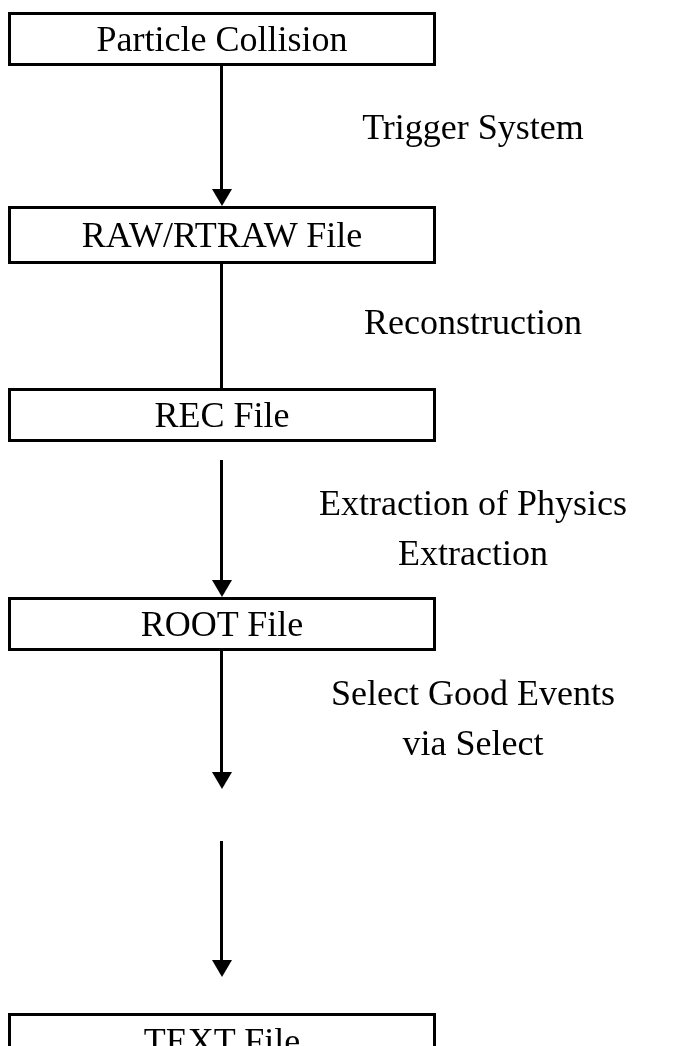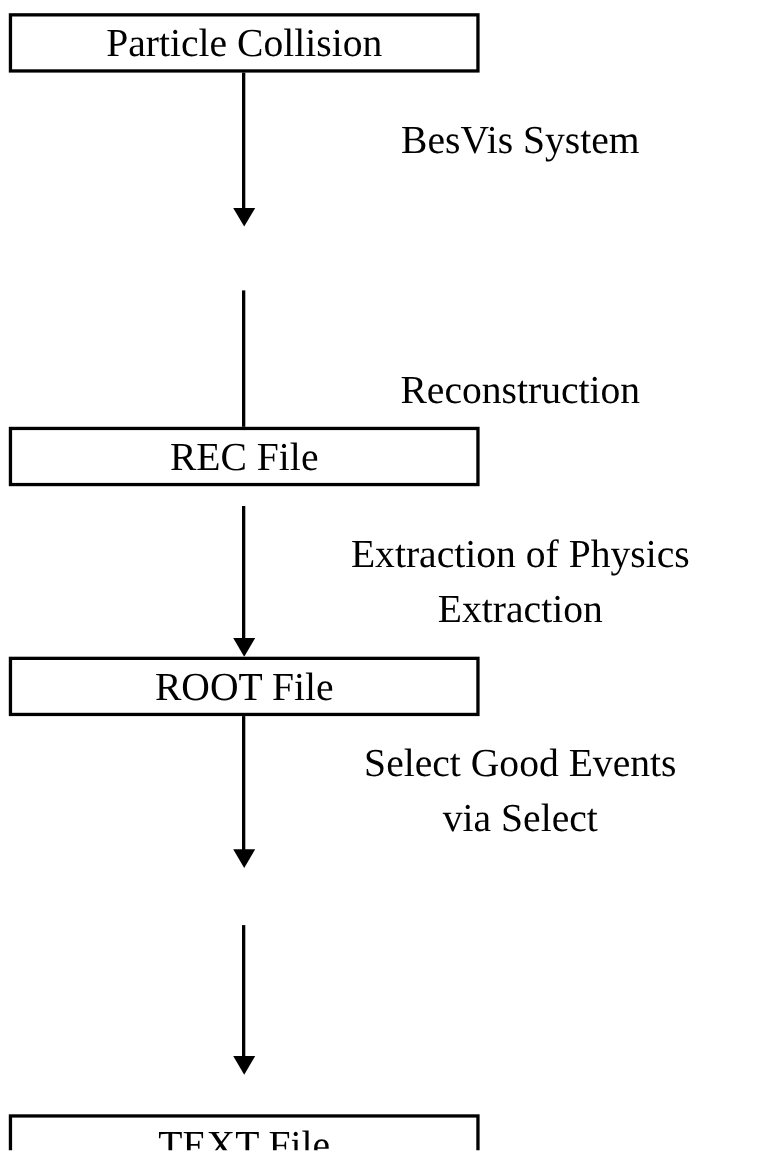--- a/index.html
+++ b/index.html
@@ -58,27 +58,30 @@
 
 <div class="canvas">
 
   <div class="flow-box" style="top:12px; height:54px;">
     <span>Particle Collision</span>
   </div>
 
   <div class="arrow-line" style="top:66px; height:126px;"></div>
   <div class="arrow-head" style="top:189px;"></div>
   <div class="arrow-label" style="top:102px;">
-    <div>BesVis System</div>
+    <div>Trigger System</div>
   </div>
 
+  <div class="flow-box" style="top:206px; height:58px;">
+    <span>RAW/RTRAW File</span>
+  </div>
 
   <div class="arrow-line" style="top:264px; height:128px;"></div>
   <div class="arrow-head" style="top:389px;"></div>
-  <div class="arrow-label" style="top:329px;">
+  <div class="arrow-label" style="top:297px;">
     <div>Reconstruction</div>
   </div>
 
   <div class="flow-box" style="top:388px; height:54px;">
     <span>REC File</span>
   </div>
 
   <div class="arrow-line" style="top:460px; height:122px;"></div>
   <div class="arrow-head" style="top:580px;"></div>
   <div class="arrow-label" style="top:478px;">

